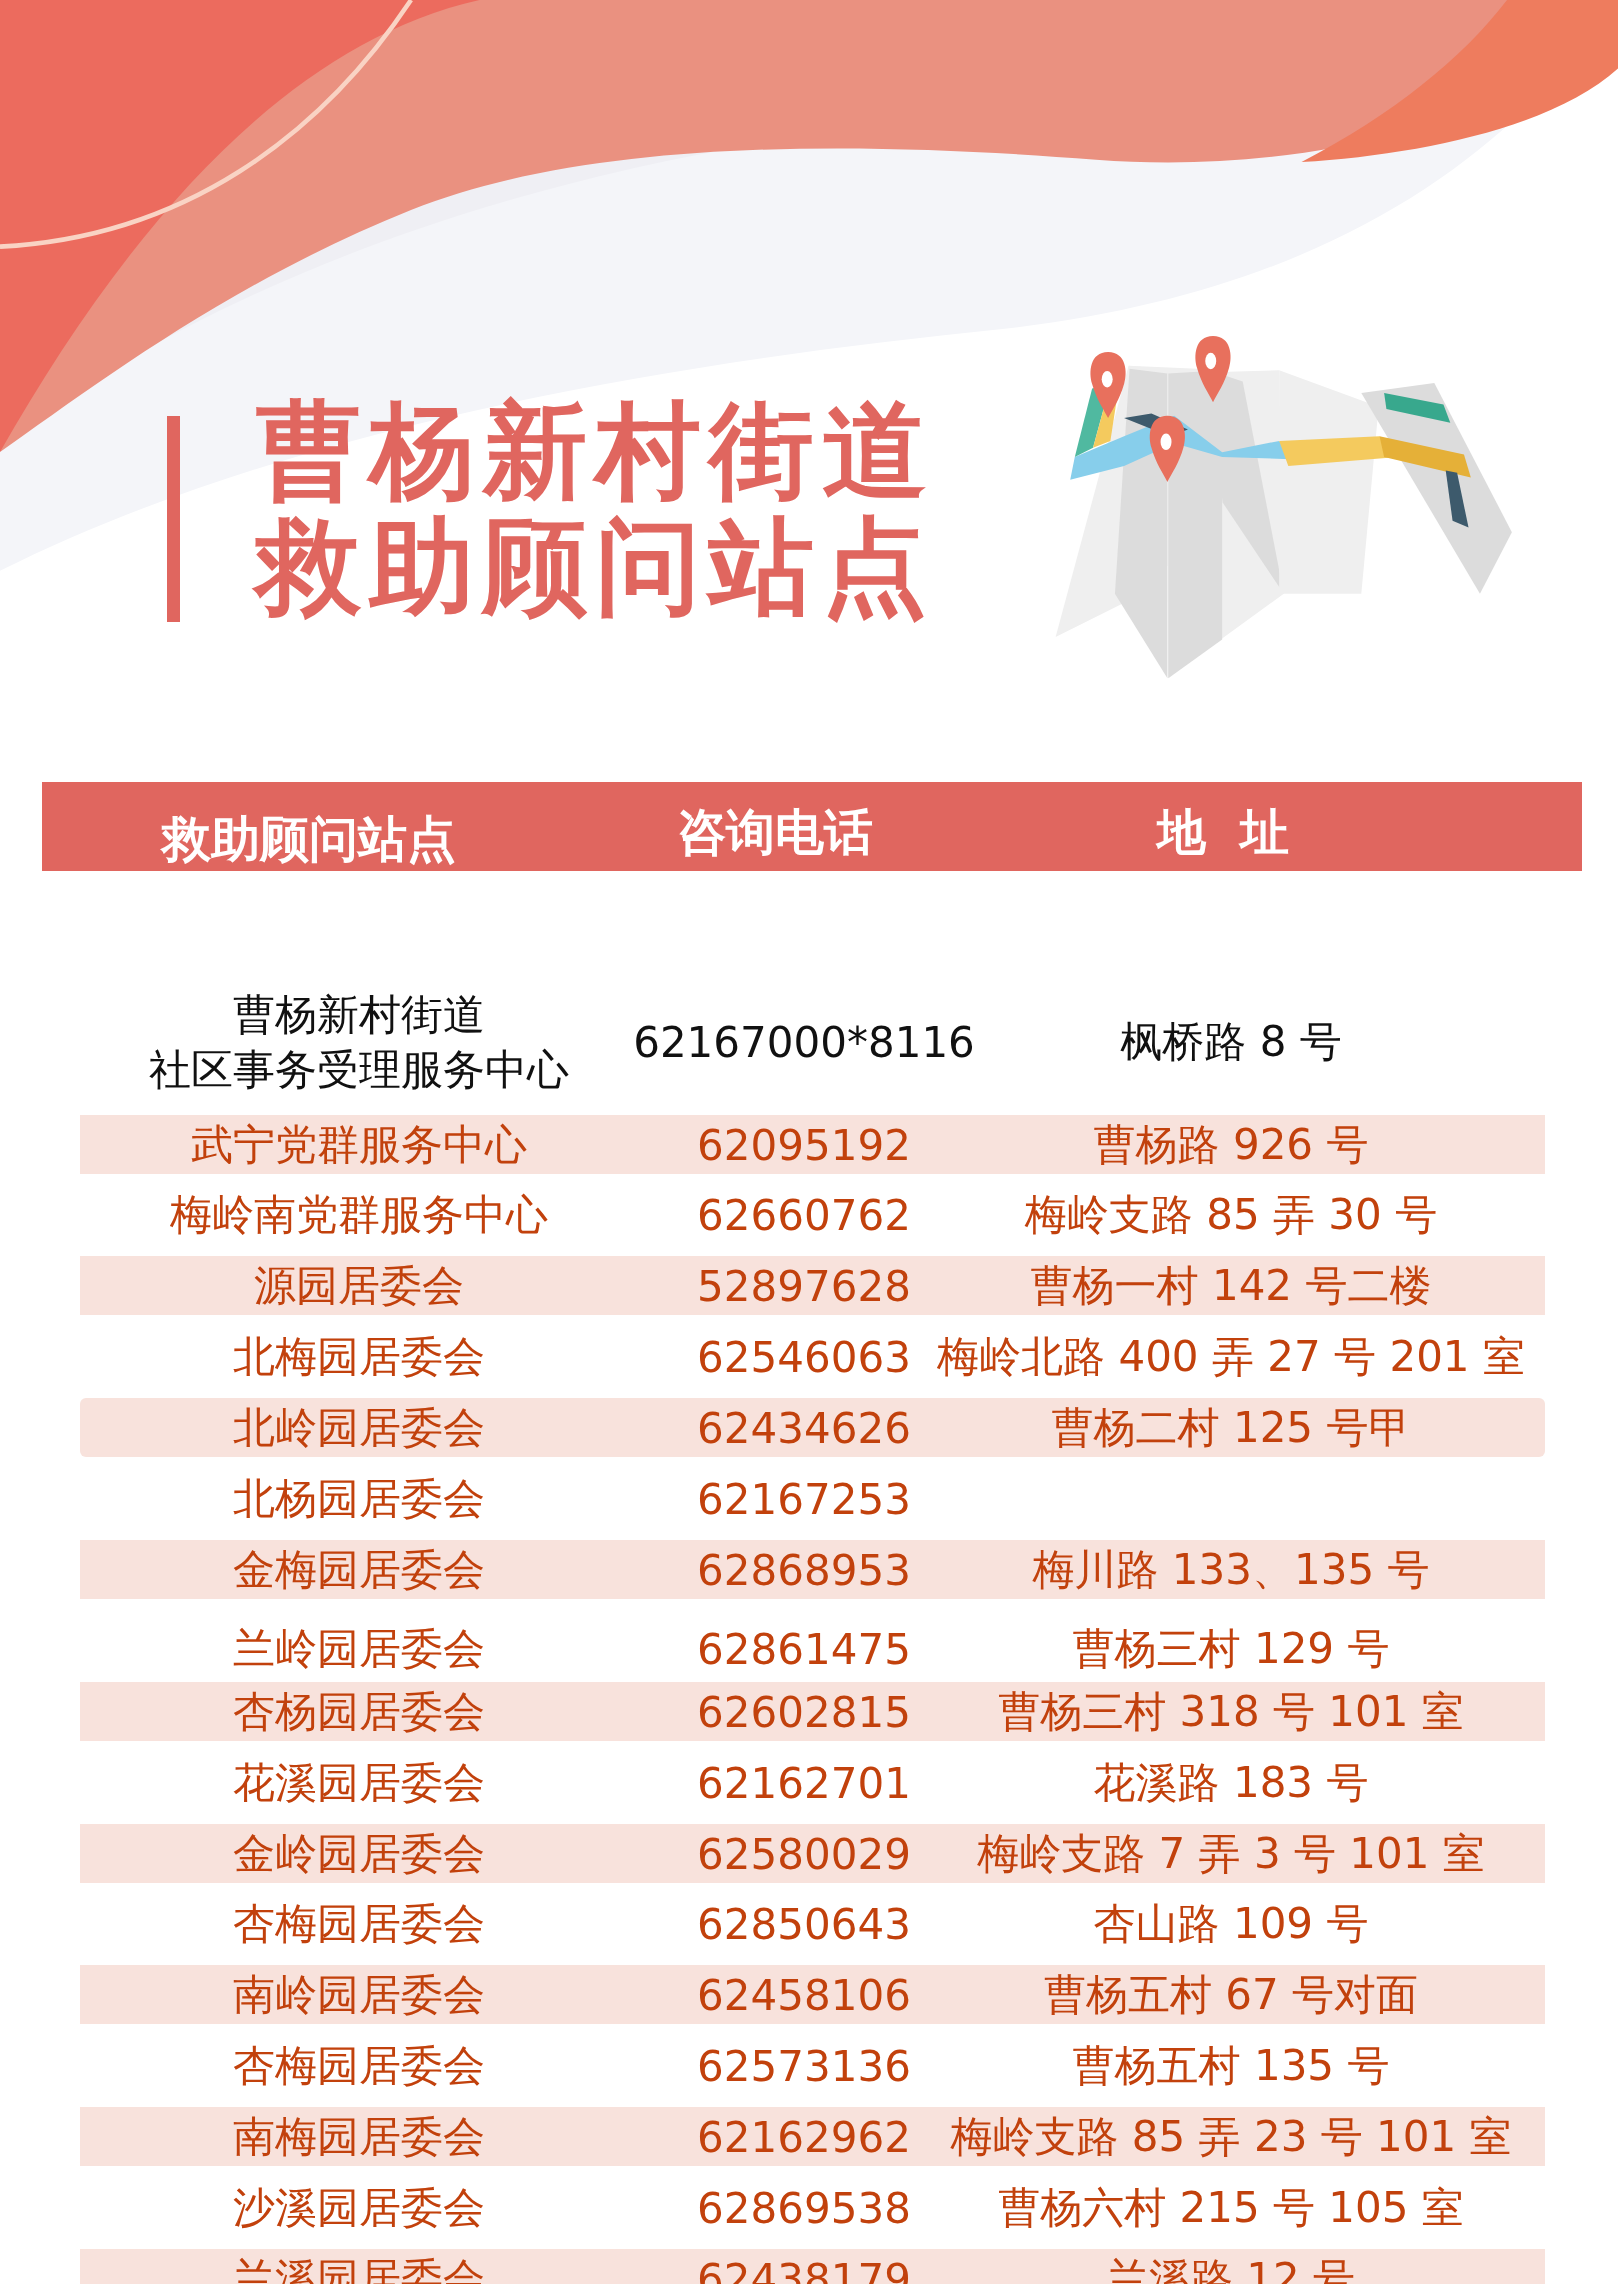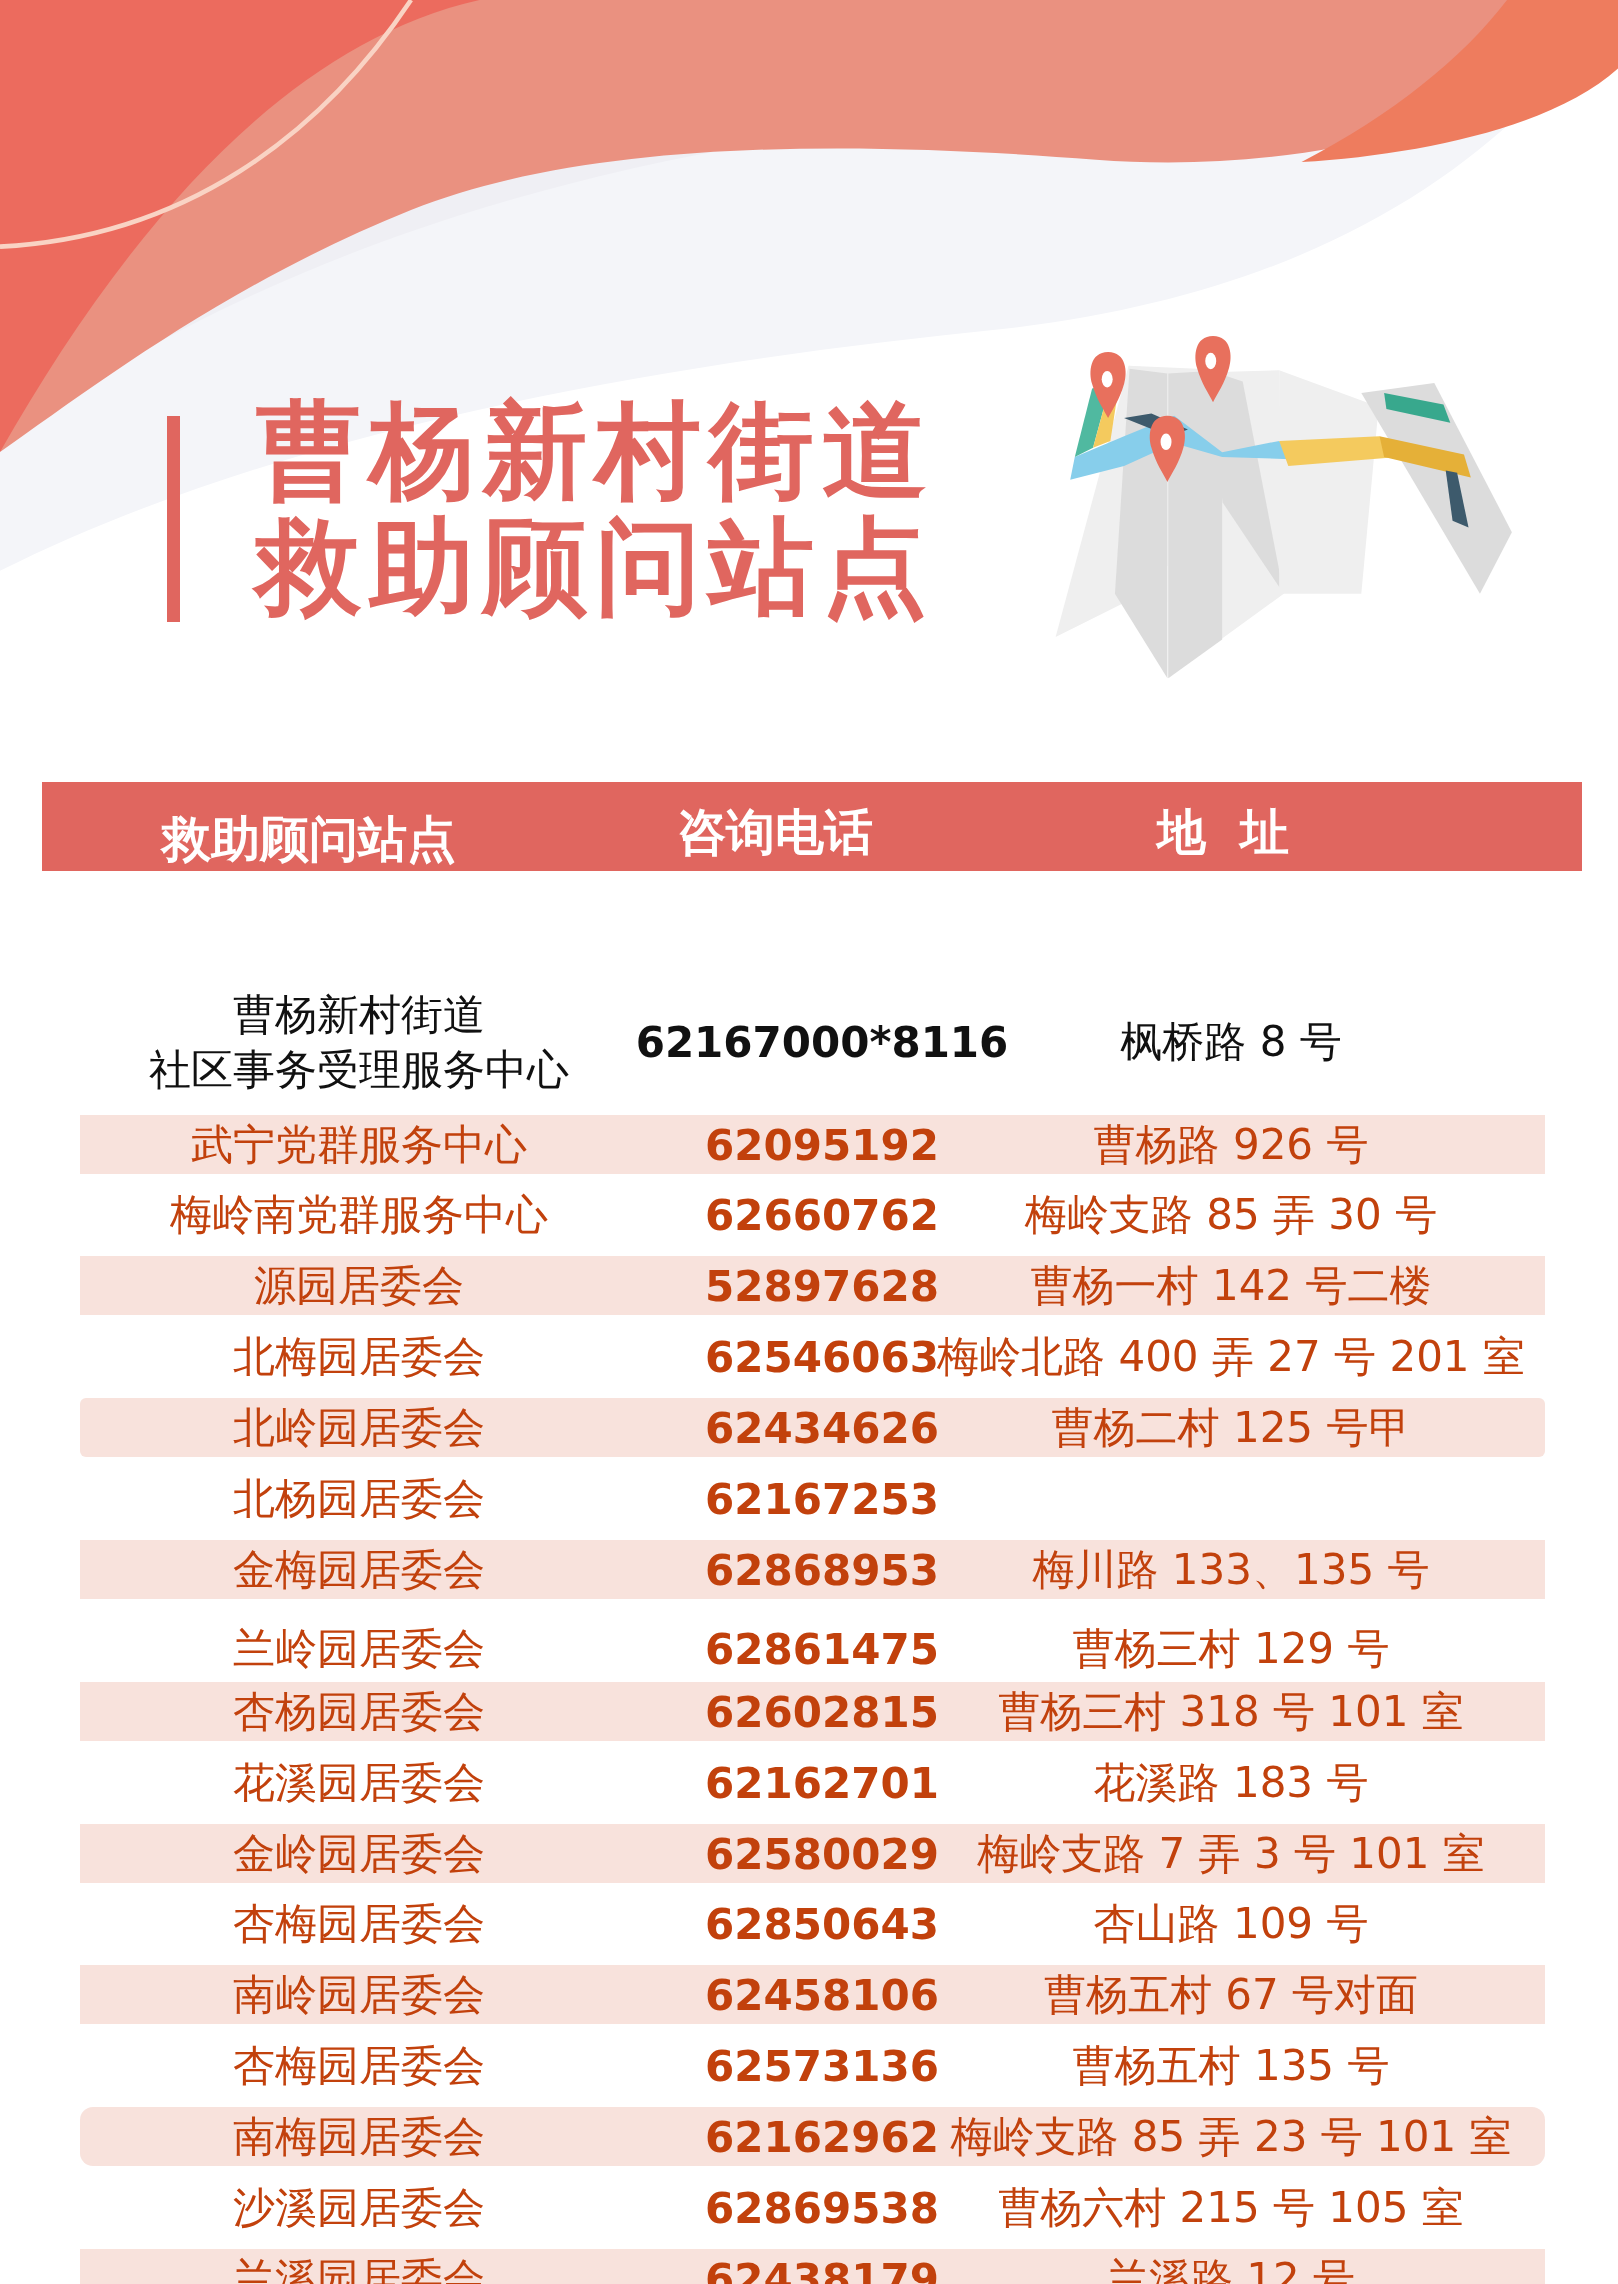--- a/index.html
+++ b/index.html
@@ -7,21 +7,21 @@
   .bg-svg { position:absolute; left:0; top:0; width:1618px; height:685px; }
   .title-bar { position:absolute; left:167px; top:416px; width:12.8px; height:206px; background:#E0665F; }
   .title { position:absolute; left:256px; top:393px; color:#E0665F; font-weight:bold; font-size:105px; line-height:116px; letter-spacing:8.2px; }
   .map-svg { position:absolute; left:1051px; top:320px; width:502px; height:365px; }
   .thead { position:absolute; left:42px; top:782px; width:1540px; height:89px; background:#E0665F; color:#fff; font-weight:bold; font-size:49px; }
   .thead span { position:absolute; top:18px; white-space:nowrap; }
   .rows { position:absolute; left:0; top:0; }
   .row { position:absolute; left:80px; width:1465px; height:59px; font-size:42px; color:#c2410c; }
   .row.stripe { background:#F8E2DC; }
   .cell { position:absolute; top:50%; transform:translate(-50%,-50%); white-space:nowrap; text-align:center; }
-  .c1 { left:279px; } .c2 { left:742px;font-weight:bold; } .c3 { left:1151px; }
+  .c1 { left:279px; } .c2 { left:724px; } .c3 { left:1151px; }
   .first { position:absolute; left:80px; top:982px; width:1465px; height:119px; font-size:42px; color:#111; }
   .first .c1 { line-height:55px; }
 </style>
 </head>
 <body>
 
 <svg class="bg-svg" viewBox="0 0 3543 1500" preserveAspectRatio="none">
   <path d="M0 0 H3543 V1500 H0 Z" fill="#ffffff"></path>
   <path d="M0 1250 C600 950 1400 800 2200 720 C2900 640 3300 350 3543 0 L3543 0 L0 0 Z" fill="#F4F5F9"></path>
   <path d="M0 970 C500 600 1200 350 2000 270 C2700 200 3200 160 3543 0 L0 0 Z" fill="#EFEFF4"></path>
@@ -147,21 +147,21 @@
     <div class="row stripe" style="top: 1965px;">
       <div class="cell c1">南岭园居委会</div>
       <div class="cell c2">62458106</div>
       <div class="cell c3">曹杨五村 67 号对面</div>
     </div>
     <div class="row" style="top: 2036px;">
       <div class="cell c1">杏梅园居委会</div>
       <div class="cell c2">62573136</div>
       <div class="cell c3">曹杨五村 135 号</div>
     </div>
-    <div class="row stripe" style="top: 2107px; border-radius: 13px;">
+    <div class="row stripe" style="top: 2107px;">
       <div class="cell c1">南梅园居委会</div>
       <div class="cell c2">62162962</div>
       <div class="cell c3">梅岭支路 85 弄 23 号 101 室</div>
     </div>
     <div class="row" style="top: 2178px;">
       <div class="cell c1">沙溪园居委会</div>
       <div class="cell c2">62869538</div>
       <div class="cell c3">曹杨六村 215 号 105 室</div>
     </div>
     <div class="row stripe" style="top: 2249px;">

